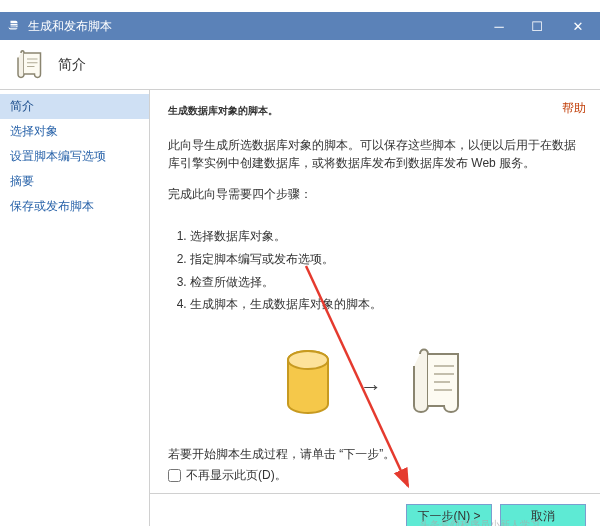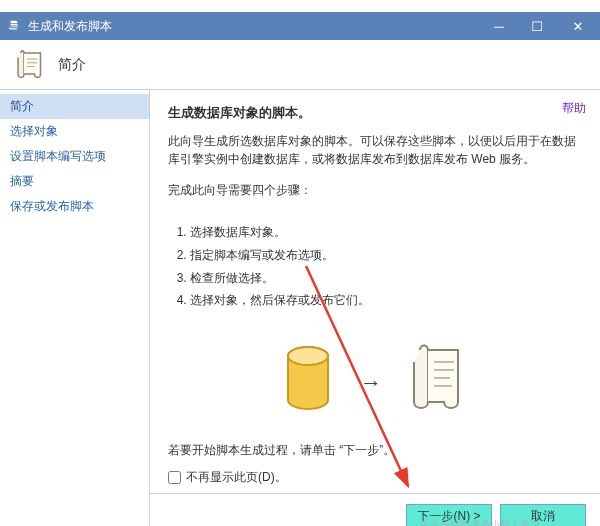--- a/index.html
+++ b/index.html
@@ -14,29 +14,29 @@
     .header { height: 50px; display: flex; align-items: center; padding-left: 12px; border-bottom: 1px solid #d0d0d0; }
     .header-icon { width: 36px; height: 36px; margin-right: 10px; }
     .header-title { font-size: 14px; color: #333; }
     .body { display: flex; height: 448px; }
     .sidebar { width: 150px; border-right: 1px solid #d0d0d0; padding-top: 4px; }
     .sidebar-item { padding: 4px 10px; font-size: 12px; cursor: default; }
     .sidebar-item.active { background: #cfe0f4; color: #1a4c8b; }
     .sidebar-item a { color: #2a64aa; text-decoration: none; }
     .content { flex: 1; position: relative; padding: 14px 18px 10px 18px; font-size: 12px; color: #333; overflow: hidden; }
     .help-link { position: absolute; top: 10px; right: 14px; font-size: 12px; }
-    .help-link a { color: #6d28d9; text-decoration: none; }
-    .content-title { font-size: 13px; font-weight: bold; margin-bottom: 10px; }
+    .help-link a { color: #c2410c; text-decoration: none; }
+    .content-title { font-size: 10px; font-weight: bold; margin-bottom: 18px; }
     .content-para { font-size: 12px; line-height: 1.5; margin-bottom: 14px; }
     .steps-intro { font-size: 12px; margin-bottom: 22px; }
     .steps { list-style: decimal; padding-left: 22px; font-size: 12px; line-height: 1.9; }
     .illustration { margin-top: 28px; display: flex; align-items: center; justify-content: center; gap: 24px; position: relative; }
     .arrow { font-size: 22px; color: #444; }
     .start-text { margin-top: 22px; font-size: 12px; }
-    .checkbox-row { margin-top: 10px; display: flex; align-items: center; font-size: 12px; }
+    .checkbox-row { margin-top: 4px; display: flex; align-items: center; font-size: 12px; }
     .checkbox-row input { margin-right: 5px; }
     .hr { position: absolute; left: 0; right: 0; bottom: 44px; border-top: 1px solid #d0d0d0; }
     .footer { position: absolute; bottom: 10px; right: 14px; display: flex; gap: 8px; }
     .btn { min-width: 86px; height: 24px; border: 1px solid #7a9ecf; background: #5eead4; font-size: 12px; color: #333; display: flex; align-items: center; justify-content: center; cursor: default; }
     .red-arrow { position: absolute; left: 300px; top: 260px; pointer-events: none; }
     .watermark { position: absolute; bottom: 6px; right: 60px; font-size: 10px; color: #a9a9a9; opacity: 0.7; }
   </style>
 </head>
 <body>
 
@@ -76,21 +76,21 @@
 
   <div class="content">
     <div class="help-link"><a href="#">帮助</a></div>
     <div class="content-title">生成数据库对象的脚本。</div>
     <div class="content-para">此向导生成所选数据库对象的脚本。可以保存这些脚本，以便以后用于在数据库引擎实例中创建数据库，或将数据库发布到数据库发布 Web 服务。</div>
     <div class="steps-intro">完成此向导需要四个步骤：</div>
     <ol class="steps">
       <li>选择数据库对象。</li>
       <li>指定脚本编写或发布选项。</li>
       <li>检查所做选择。</li>
-      <li>选择对象，然后保存或发布它们。</li>
+      <li>生成脚本，生成数据库对象的脚本。</li>
     </ol>
 
     <div class="illustration">
       <svg width="56" height="72">
         <ellipse cx="28" cy="12" rx="20" ry="9" fill="#f5c84a" stroke="#c79a20" stroke-width="2"></ellipse>
         <path d="M8 12 L8 56 A20 9 0 0 0 48 56 L48 12" fill="#f5c84a" stroke="#c79a20" stroke-width="2"></path>
         <ellipse cx="28" cy="12" rx="20" ry="9" fill="#fde29a" stroke="#c79a20" stroke-width="2"></ellipse>
       </svg>
       <span class="arrow">→</span>
       <svg width="64" height="80">

